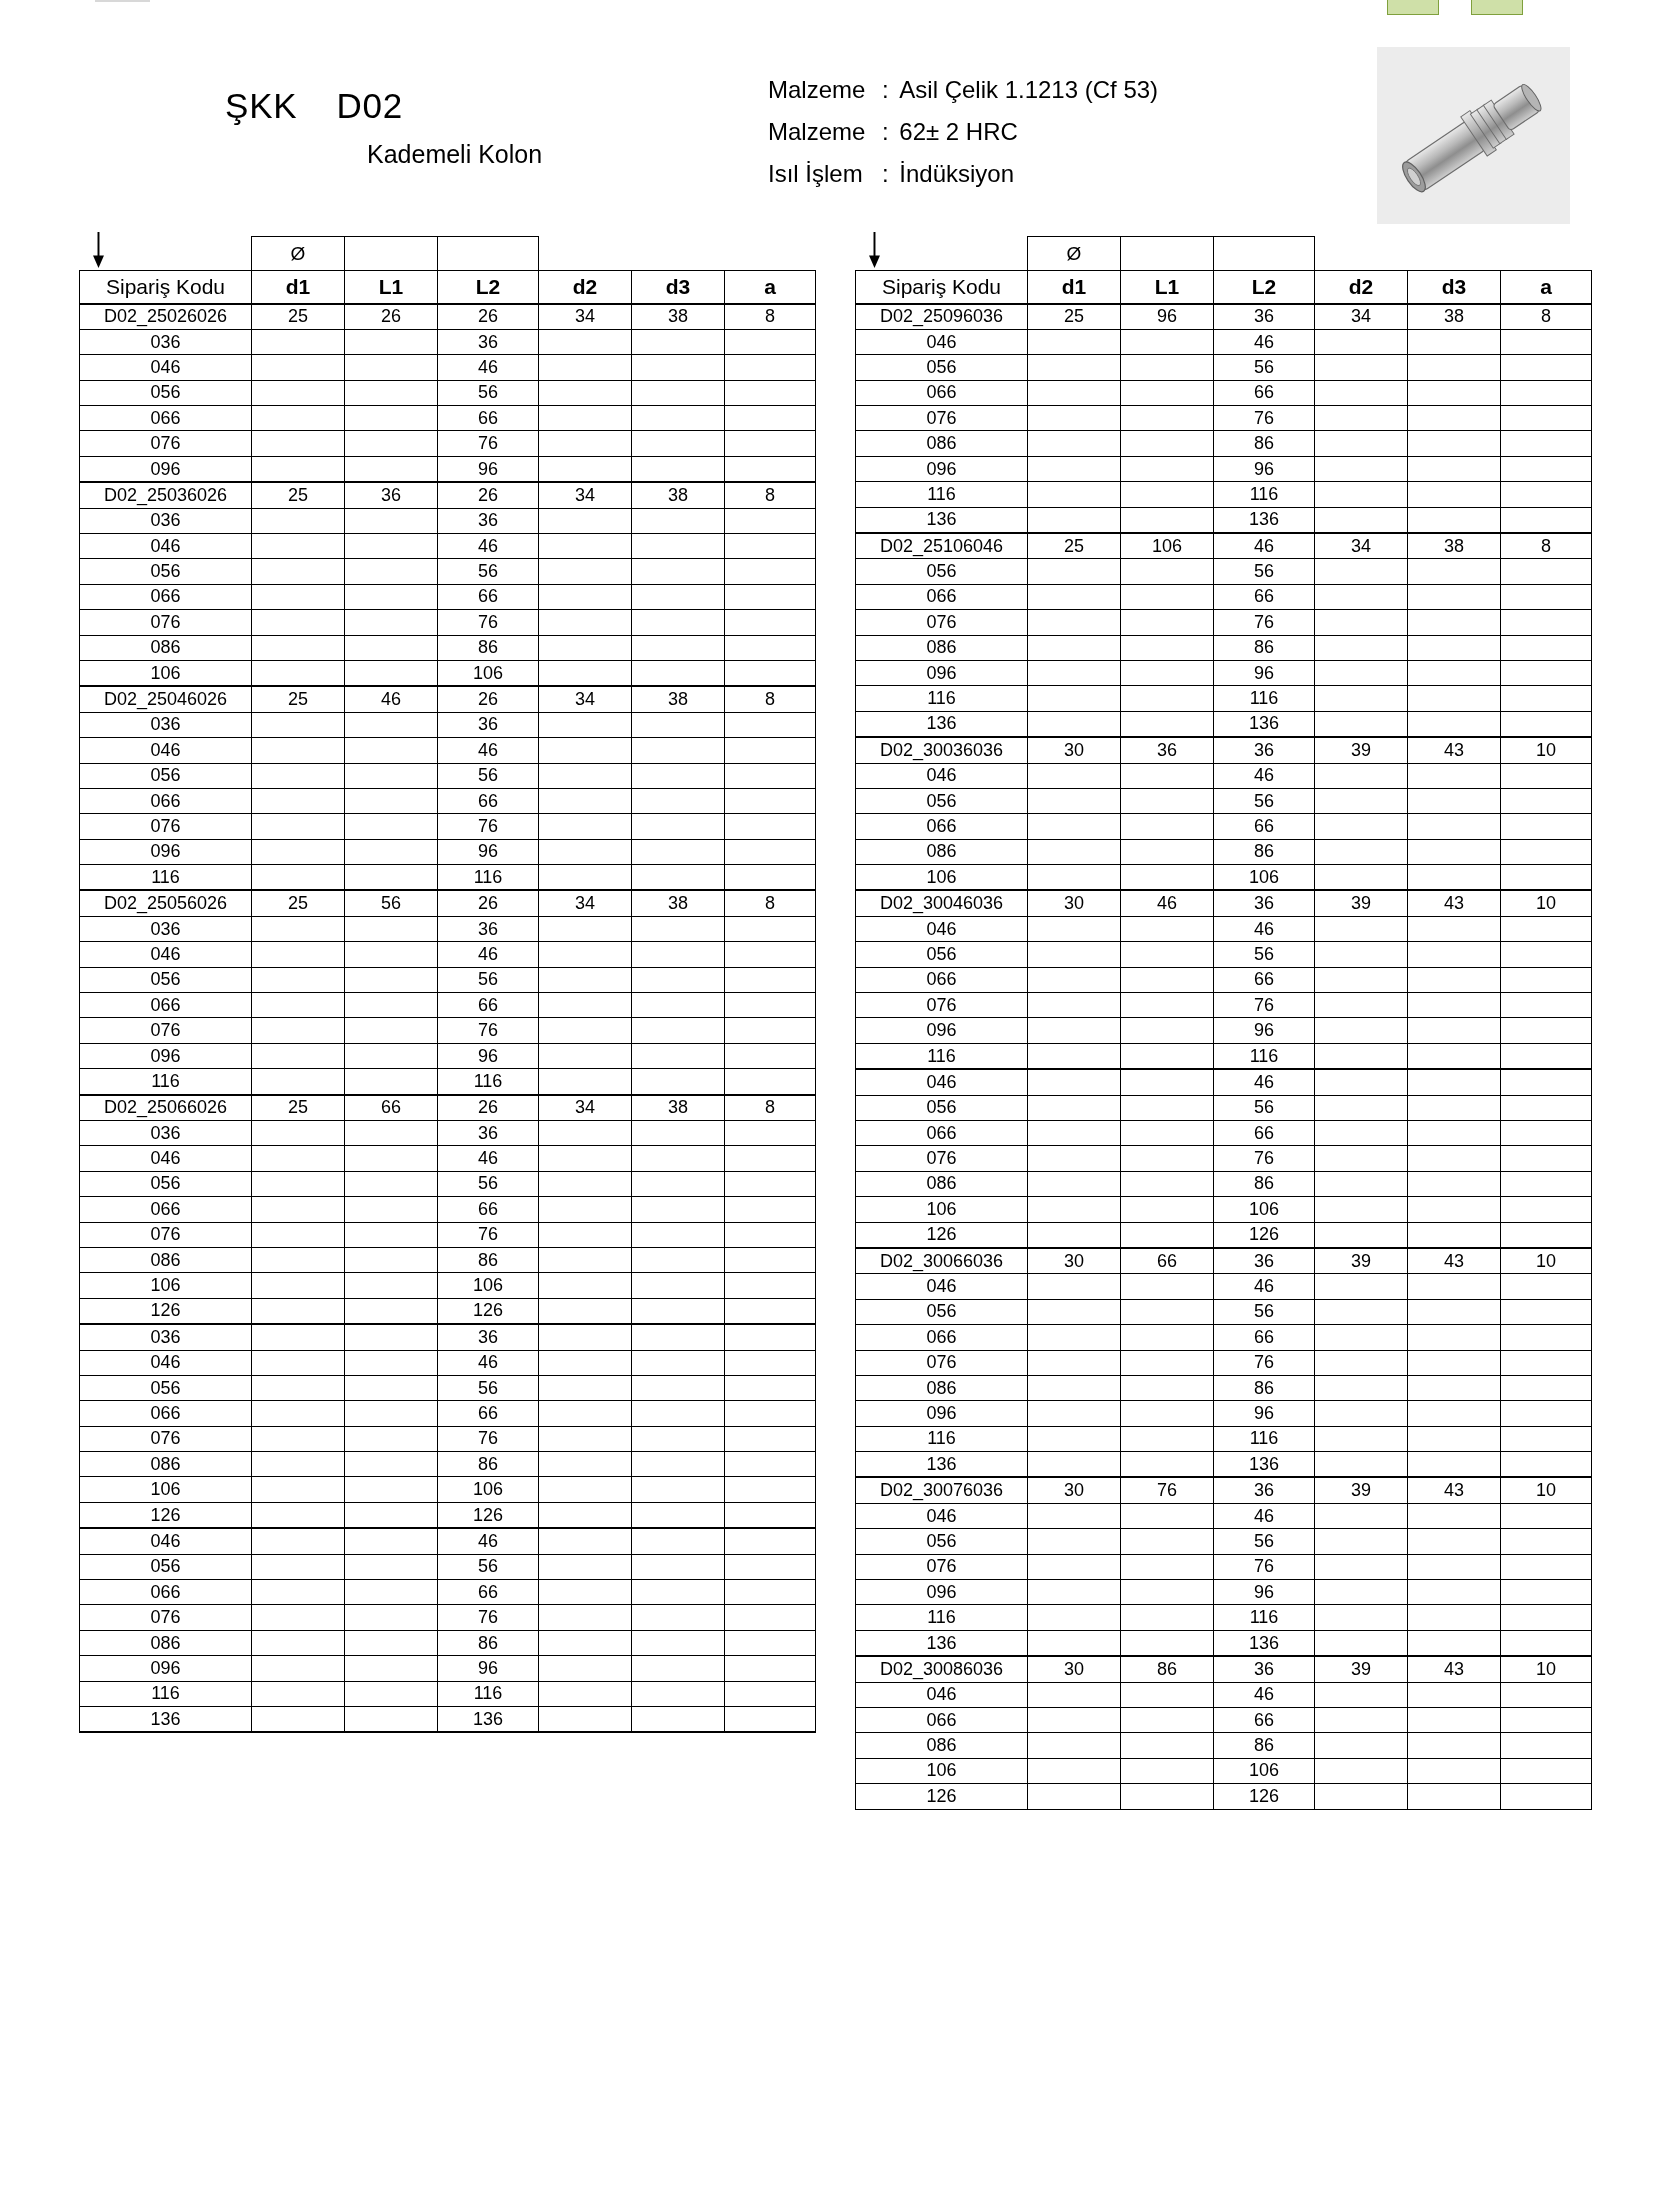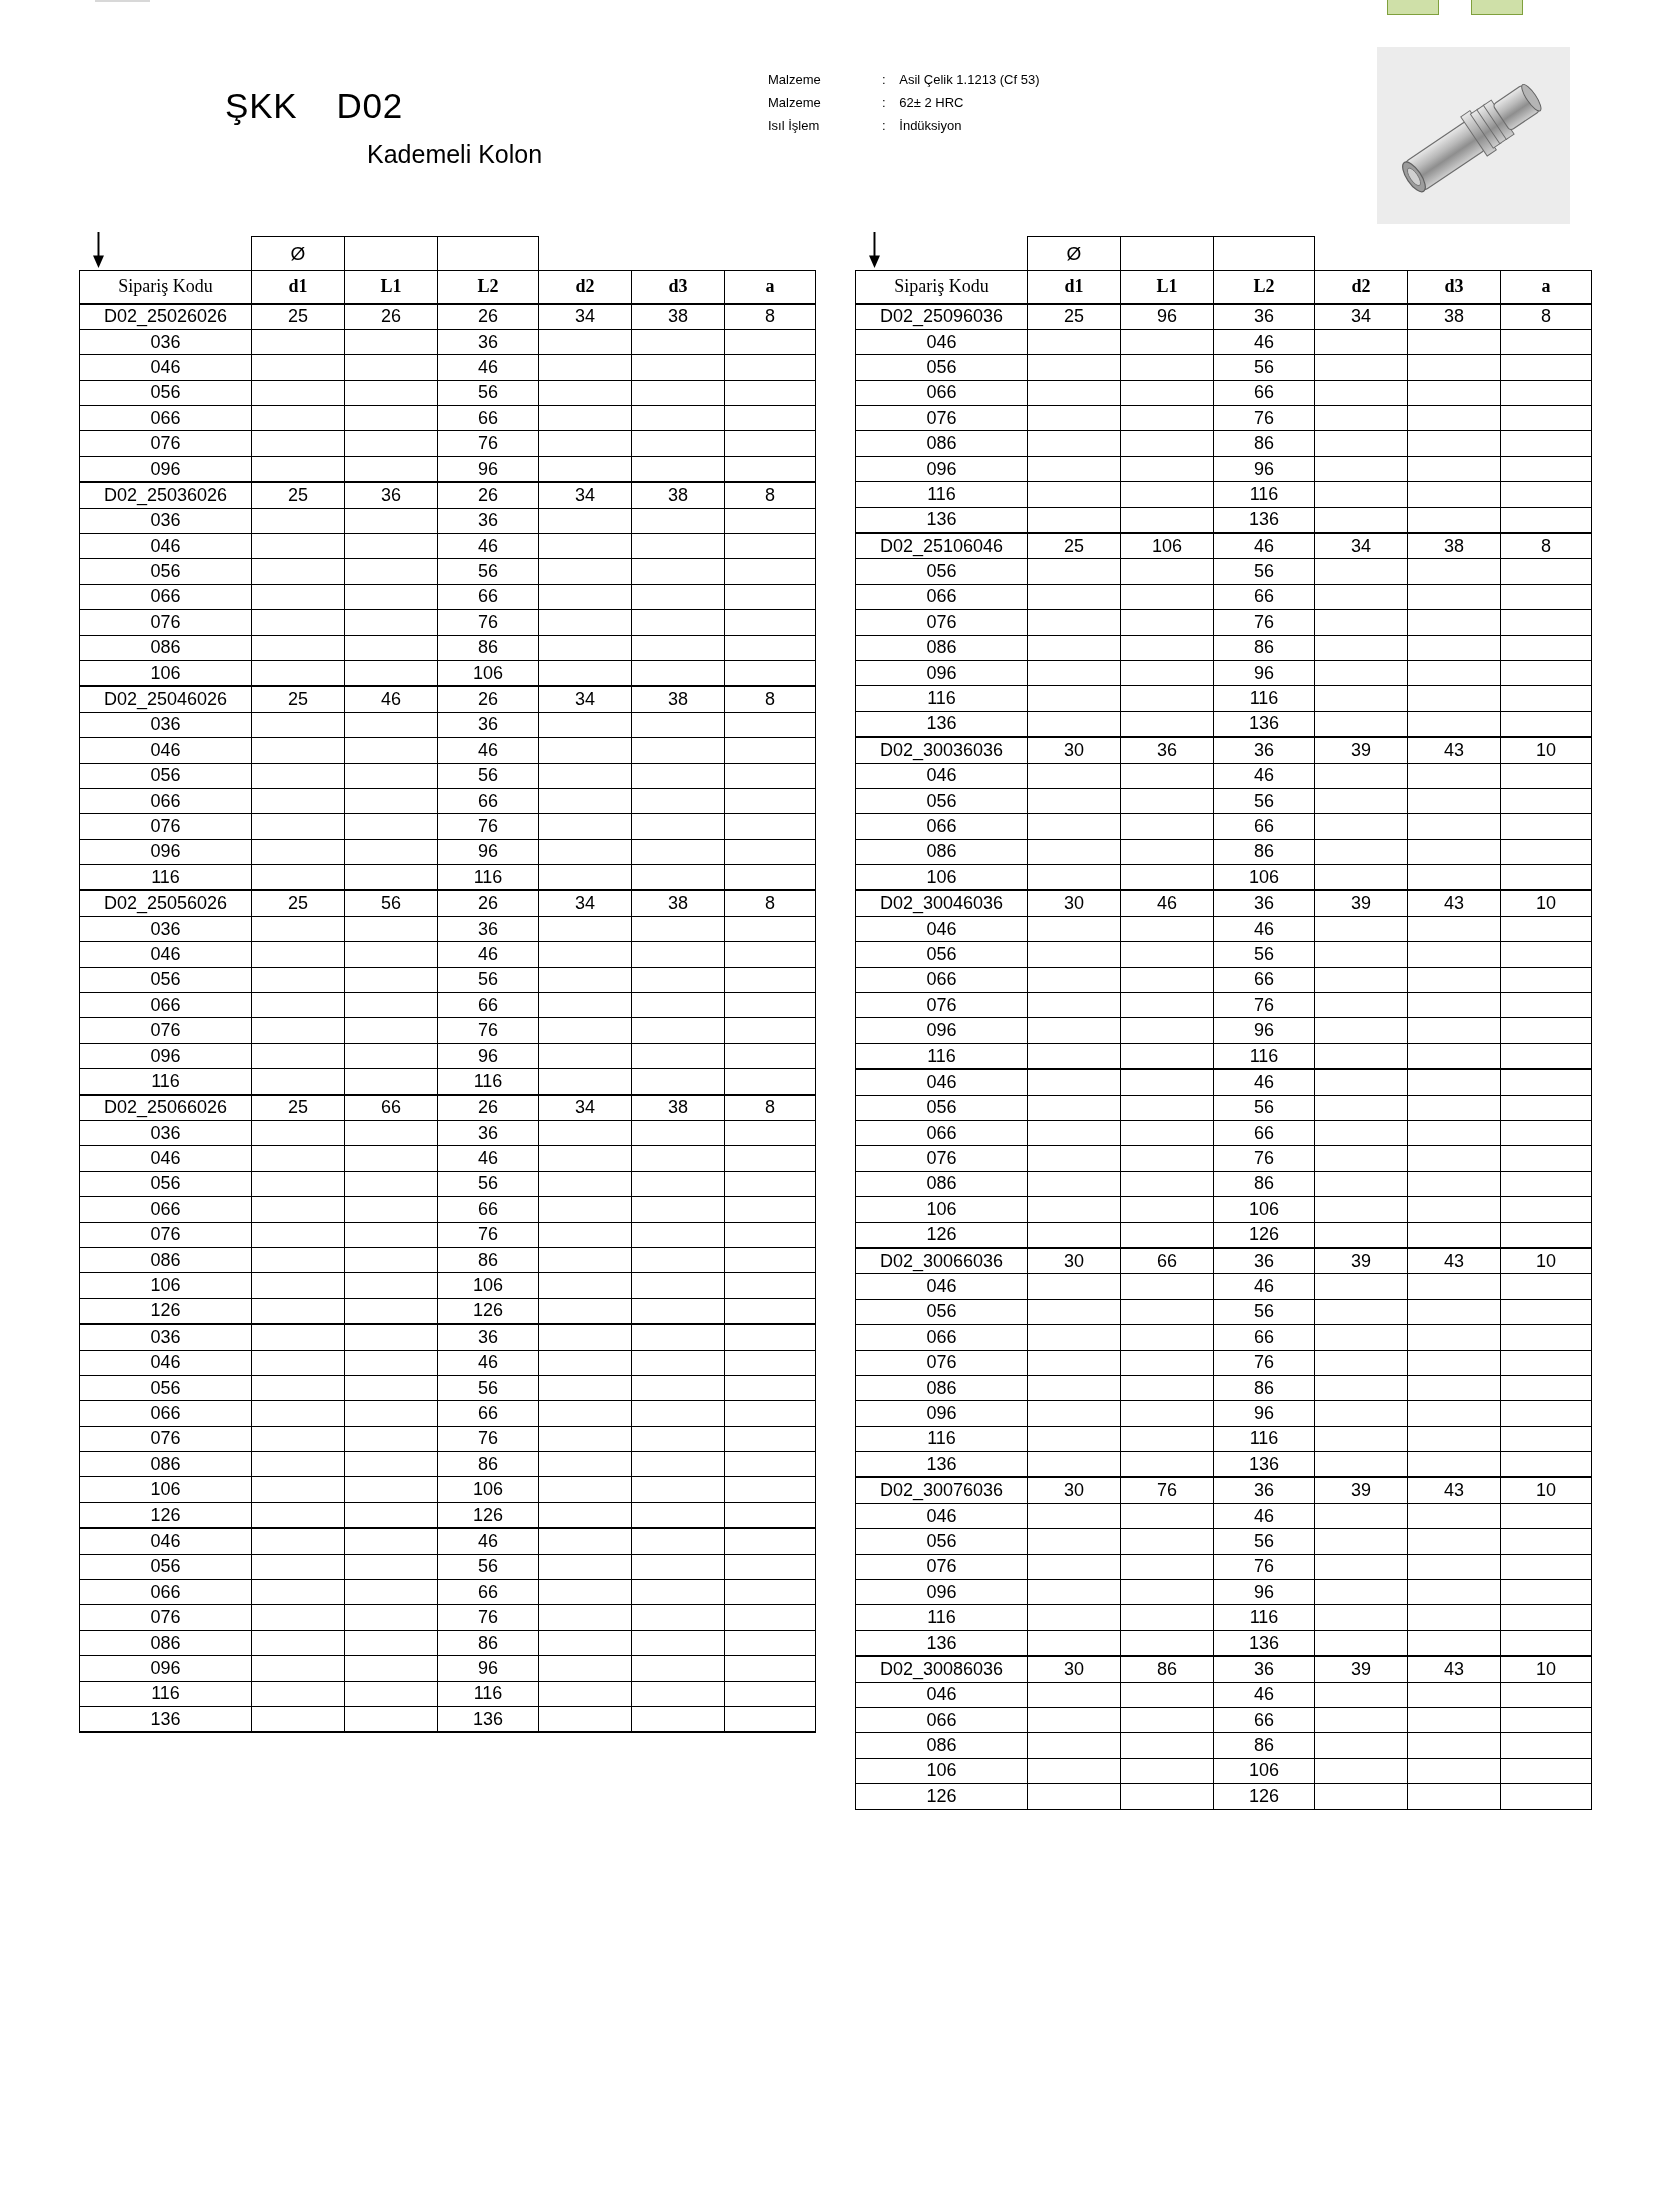--- a/index.html
+++ b/index.html
@@ -68,21 +68,21 @@
   .title-sub {
     margin-top: 14px;
     margin-left: 142px;
     font-size: 25px;
   }
 
   .specs {
     position: absolute;
     left: 768px;
     top: 22px;
-    font-size: 13px;
+    font-size: 24px;
     line-height: 1.75;
   }
   .spec-row {
     display: flex;
   }
   .spec-label {
     width: 114px;
   }
   .spec-colon {
     width: 17.3px;
@@ -137,22 +137,21 @@
   tr.dia-row td {
     height: 33px;
     font-size: 19px;
   }
   tr.dia-row td.arrow-cell {
     border: none;
     position: relative;
   }
   tr.head-row td {
     height: 31.5px;
-    font-size: 18px;
-    font-family: Liberation Serif, serif;
+    font-size: 21px;
   }
   tr.head-row td.bold { font-weight: bold; }
 
   tr.group-start td {
     border-top: 2px solid #000;
   }
   tr.group-end td {
     border-bottom: 2px solid #000;
   }
 

